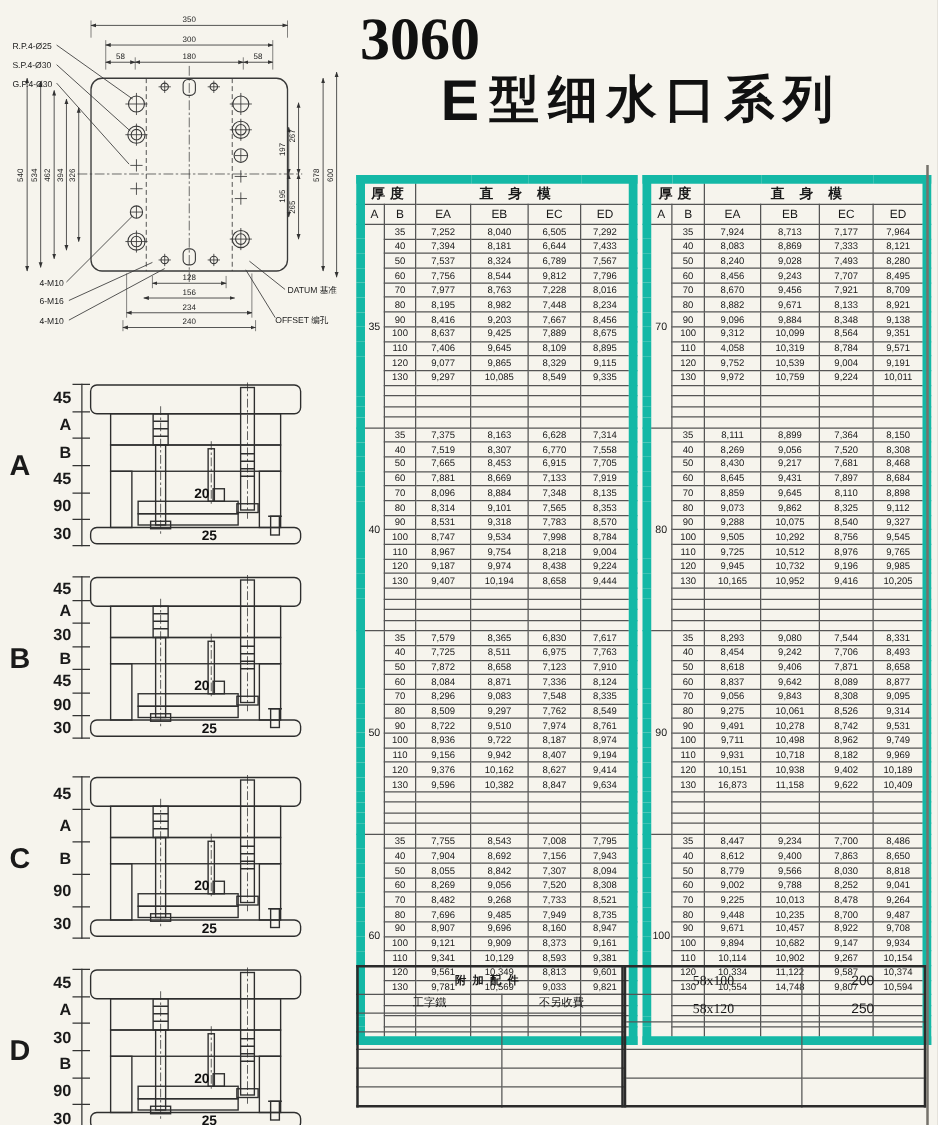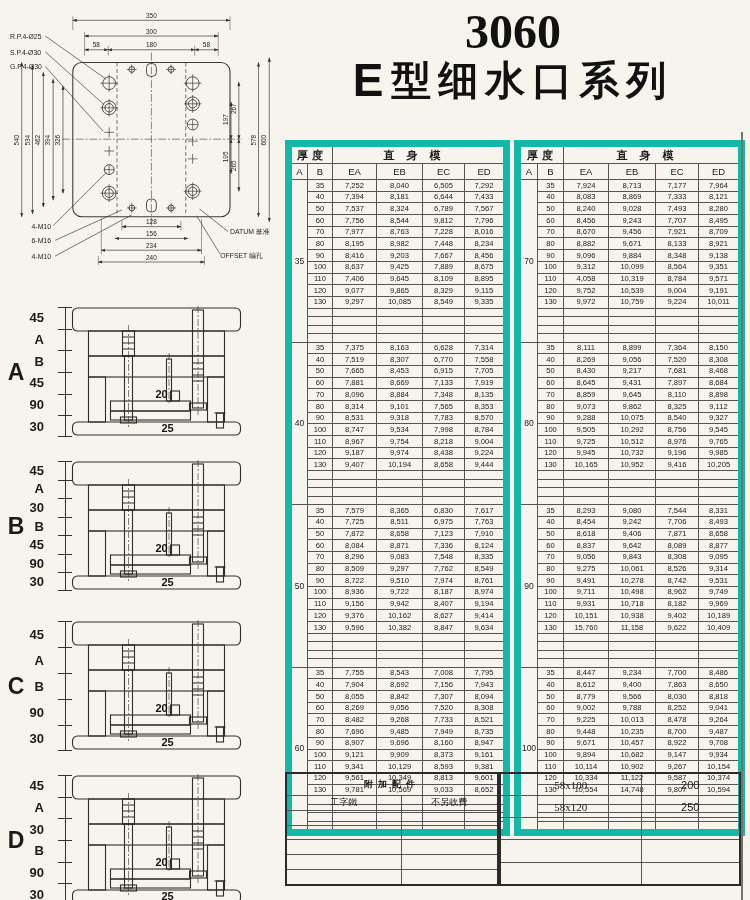--- a/index.html
+++ b/index.html
@@ -1,19 +1,19 @@
 <!DOCTYPE html>
 <html><head>
 <meta charset="utf-8">
 <style>
   html,body{margin:0;padding:0;background:#d8d5cc;}
   .page{position:relative;width:750px;height:900px;background:#f6f4ed;overflow:hidden;
         font-family:"Liberation Sans",sans-serif;color:#1a1a1a;}
   
-  .title-block{position:absolute;left:288px;top:8px;width:450px;text-align:center;}
+  .title-block{position:absolute;left:288px;top:8px;width:450px;}
   .model{font-family:"Liberation Serif",serif;font-weight:700;font-size:48px;line-height:1.0;color:#111;}
   .series{display:flex;justify-content:center;align-items:center;font-weight:700;font-size:40px;line-height:1.05;color:#111;}
   .series .e{font-size:46px;font-weight:800;margin-right:8px;}
   .series .rest{letter-spacing:7px;}
   
   .plan{position:absolute;left:6px;top:6px;width:280px;height:288px;}
   .plan text{font-family:"Liberation Sans",sans-serif;font-size:6.5px;fill:#222;}
   .plan text.co{font-size:7px;}
   
   table.price{position:absolute;border-collapse:collapse;table-layout:fixed;border:7px solid #14b8a6;}
@@ -24,21 +24,21 @@
   table.price td.hz2{letter-spacing:12px;}
   table.price tr.h2 td{height:15px;font-size:9.5px;}
   table.price tr.d td{height:10.7px;}
   table.price tr.e td{height:7.5px;}
   table.price td.acol{font-size:8.5px;}
   
   .diag{position:absolute;left:4px;width:266px;height:138px;display:flex;align-items:stretch;}
   .dletter{width:24px;display:flex;align-items:center;justify-content:center;font-size:23px;font-weight:700;}
   .dims{width:36px;display:flex;flex-direction:column;margin:4px 0;position:relative;}
   .dims::before{content:'';position:absolute;right:-2px;top:0;bottom:0;width:1px;background:#333;}
-  .dlabel{flex:1;display:flex;align-items:center;justify-content:flex-end;padding-right:20px;
+  .dlabel{flex:1;display:flex;align-items:center;justify-content:flex-end;padding-right:7px;
           font-weight:700;font-size:13px;position:relative;}
   .dlabel::before{content:'';position:absolute;right:-8px;top:0;width:14px;border-top:1px solid #333;}
   .dims::after{content:'';position:absolute;right:-8px;bottom:0;width:14px;border-top:1px solid #333;}
   svg.mold{width:190px;height:132px;margin-top:2px;}
   svg.mold text{font-family:"Liberation Sans",sans-serif;font-weight:700;font-size:11px;fill:#111;}
   
   .acc{position:absolute;left:285px;top:772px;display:flex;}
   .acc table{border-collapse:collapse;table-layout:fixed;border:2px solid #2b2b2b;}
   .acc td{border:1px solid #555;text-align:center;padding:0;white-space:nowrap;overflow:hidden;}
   .acc tr.ah td{height:21px;font-size:12px;font-weight:700;letter-spacing:5px;}
@@ -600,21 +600,21 @@
           <td>9,561</td>
           <td>10,349</td>
           <td>8,813</td>
           <td>9,601</td>
         </tr>
         <tr class="d">
           <td>130</td>
           <td>9,781</td>
           <td>10,569</td>
           <td>9,033</td>
-          <td>8,652</td>
+          <td>9,821</td>
         </tr>
         <tr class="e">
           <td></td>
           <td></td>
           <td></td>
           <td></td>
           <td></td>
         </tr>
         <tr class="e">
           <td></td>
@@ -939,21 +939,21 @@
         </tr>
         <tr class="d">
           <td>120</td>
           <td>10,151</td>
           <td>10,938</td>
           <td>9,402</td>
           <td>10,189</td>
         </tr>
         <tr class="d">
           <td>130</td>
-          <td>15,760</td>
+          <td>16,873</td>
           <td>11,158</td>
           <td>9,622</td>
           <td>10,409</td>
         </tr>
         <tr class="e">
           <td></td>
           <td></td>
           <td></td>
           <td></td>
           <td></td>

